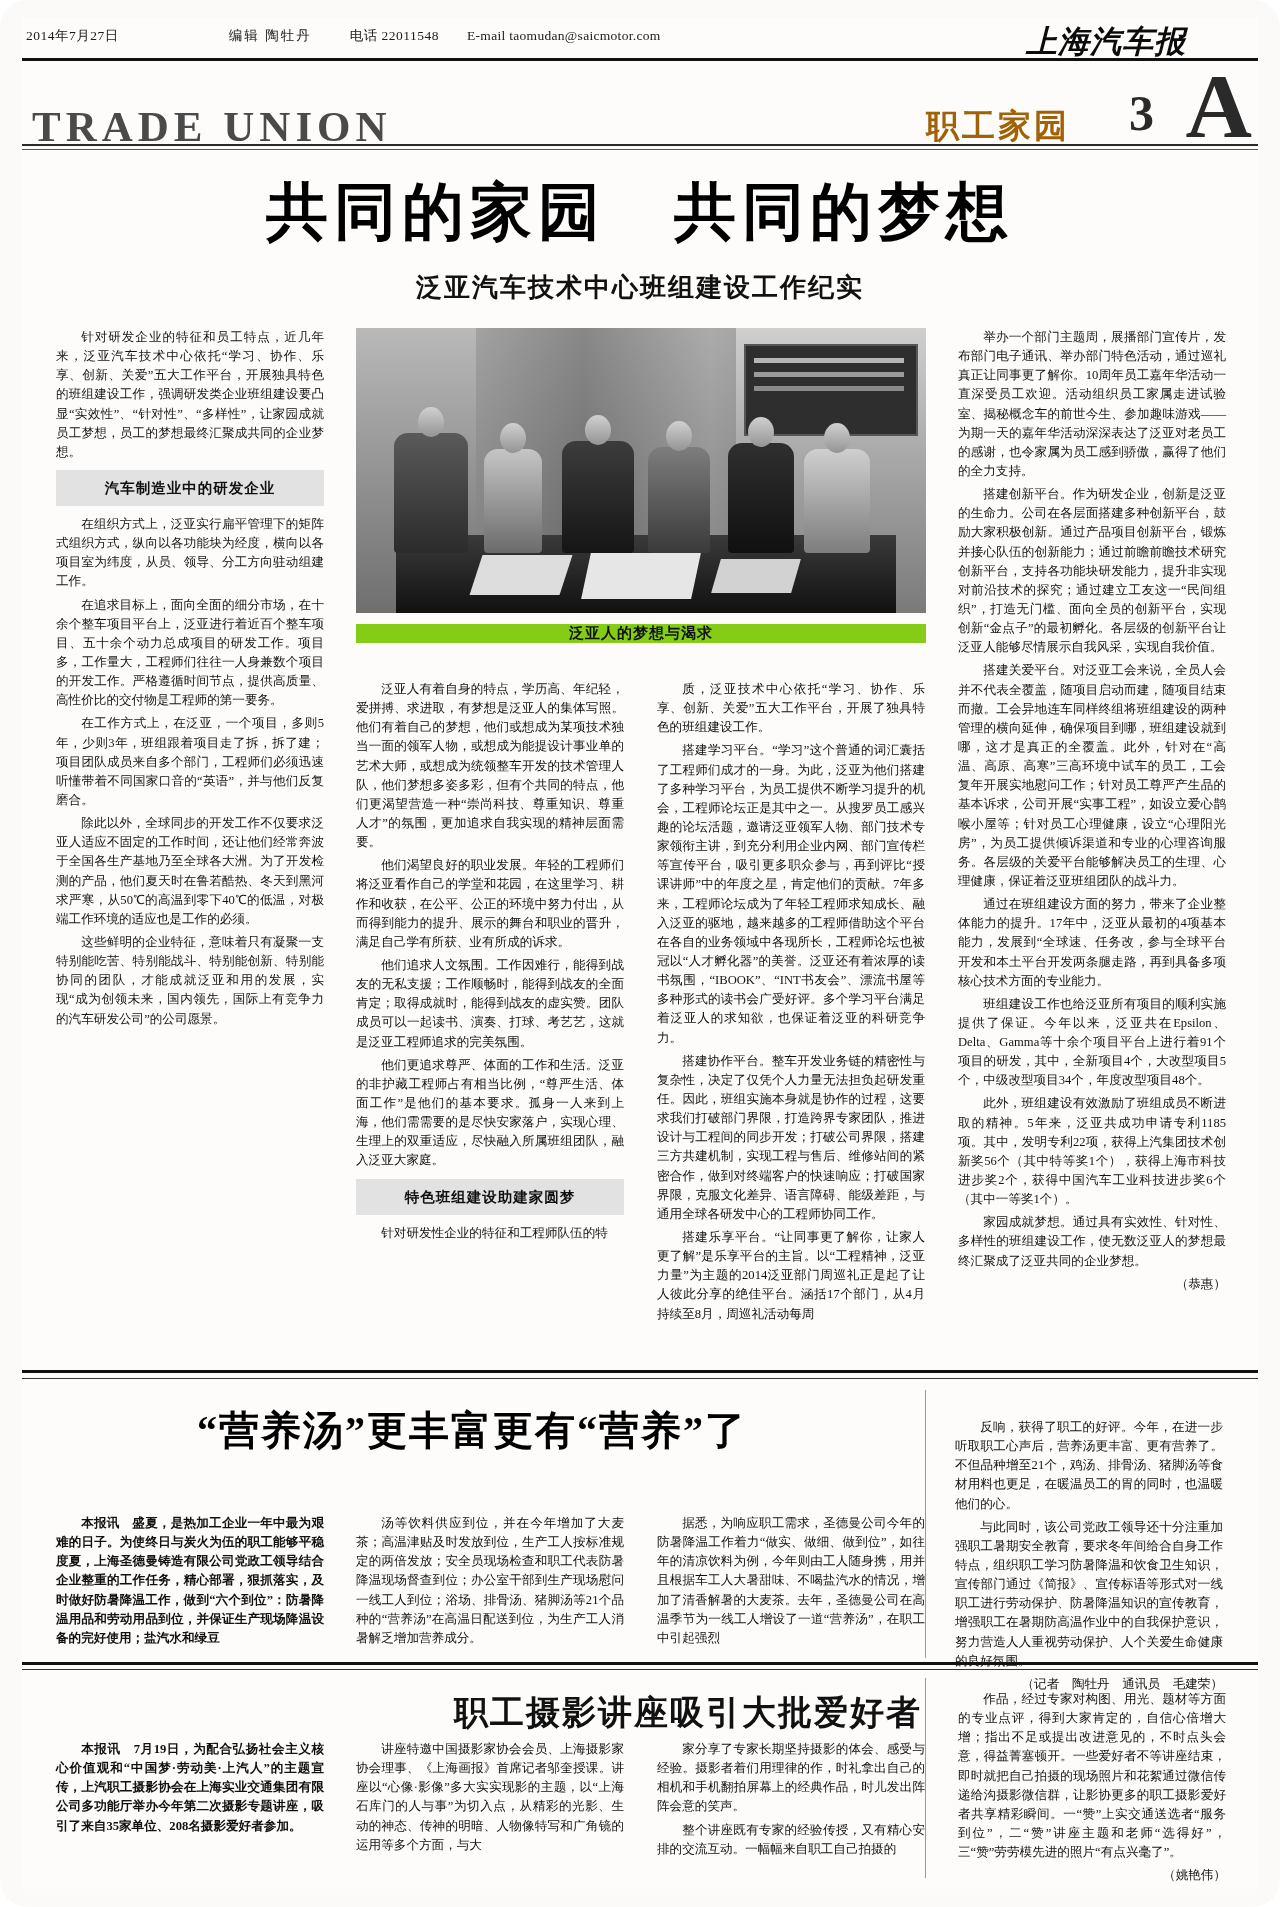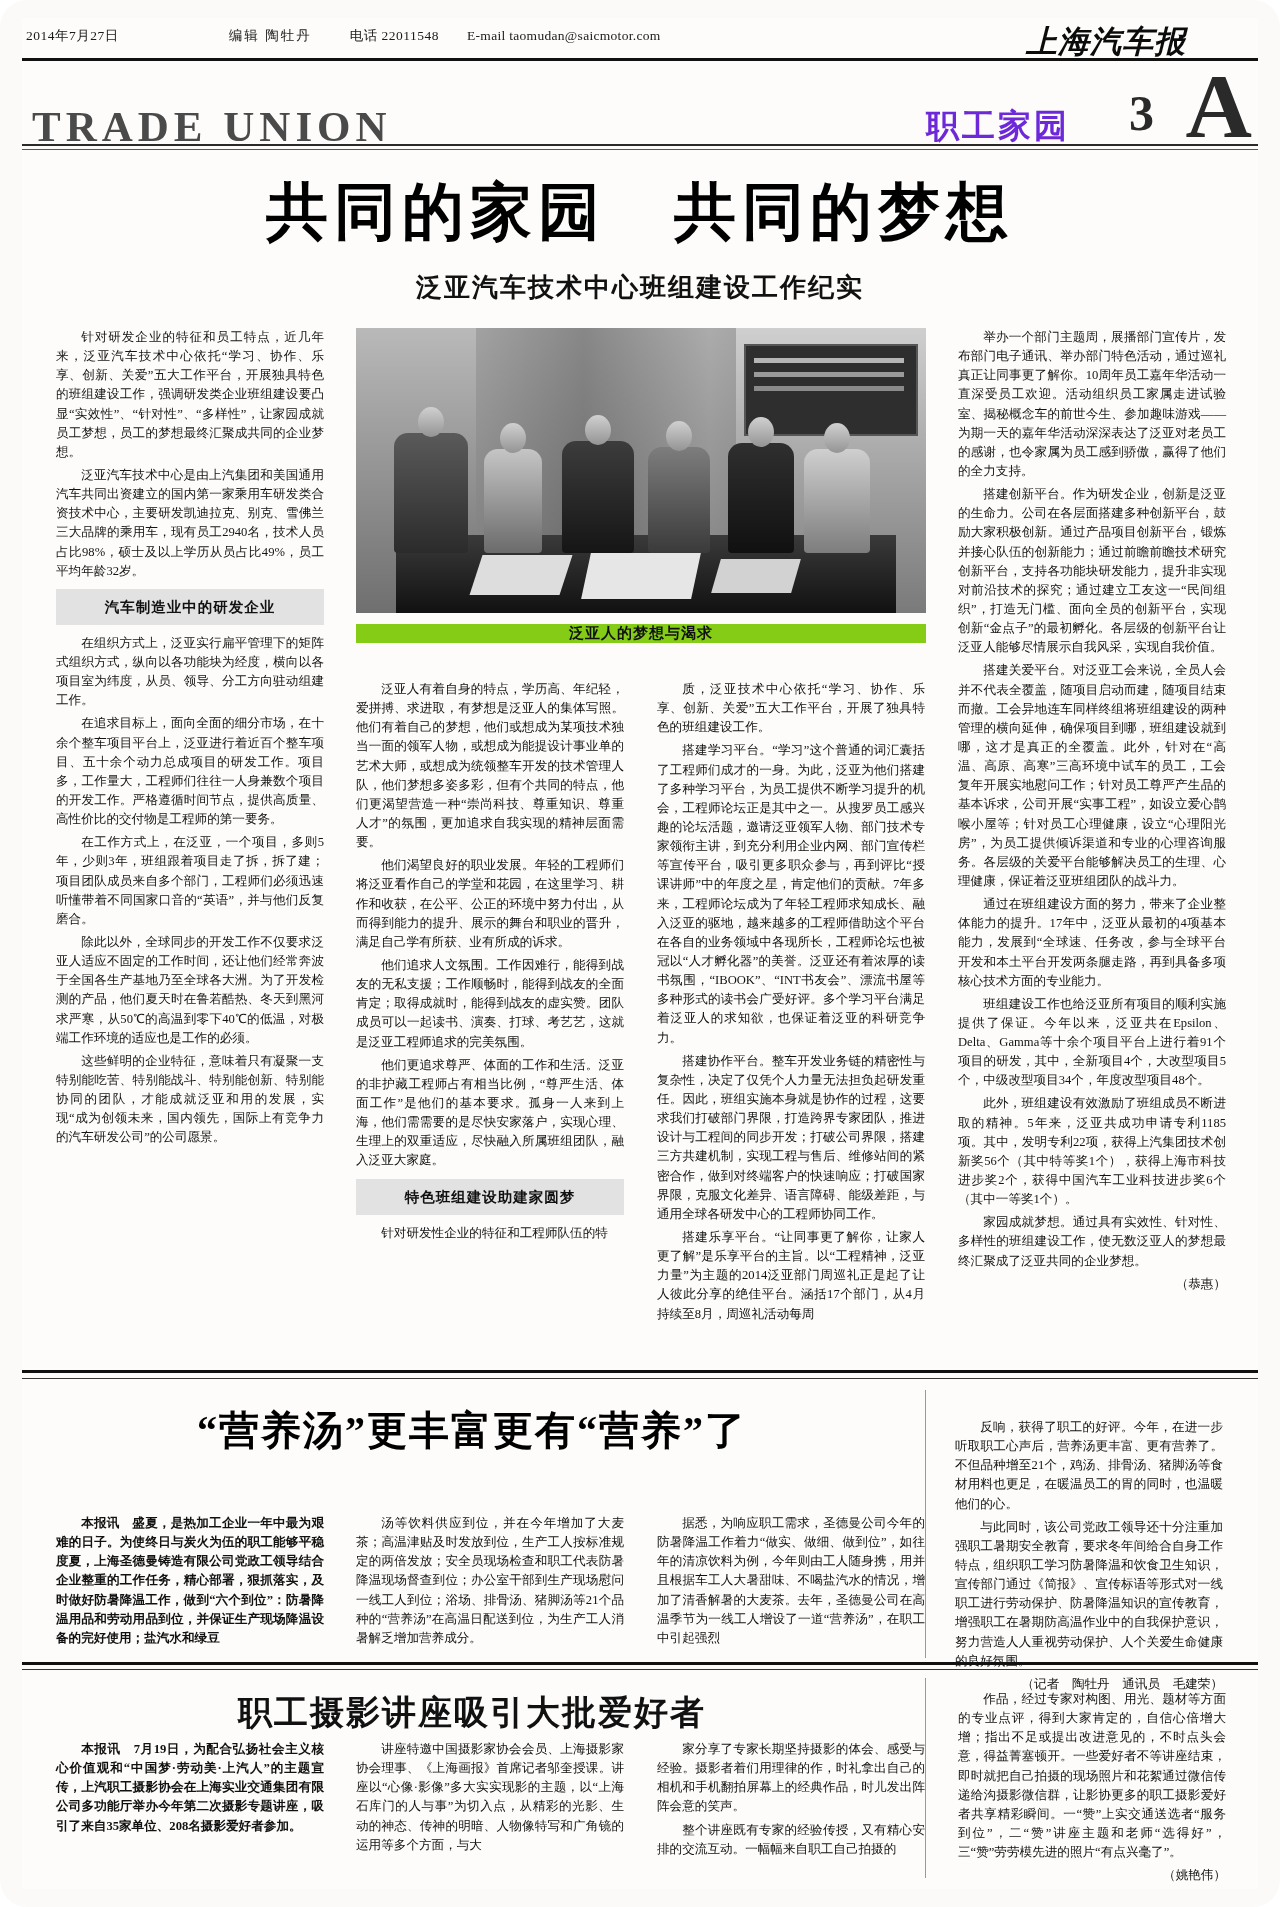--- a/index.html
+++ b/index.html
@@ -85,21 +85,21 @@
     font-weight: bold;
     letter-spacing: 5px;
     color: #4a4a4a;
   }
   .section-cn {
     position: absolute;
     right: 188px; top: 38px;
     font-size: 33px;
     font-weight: bold;
     letter-spacing: 3px;
-    color: #6d28d9;
+    color: #a16207;
   }
   .pageno {
     position: absolute;
     right: 104px; top: 18px;
     font-size: 50px;
     font-weight: bold;
     color: #2a2a2a;
     font-family: "Liberation Serif", serif;
   }
   .pagelet {
@@ -302,21 +302,21 @@
     font-size: 12.6px; line-height: 1.52; text-align: justify;
   }
   .a2col p { margin: 0 0 4px 0; text-indent: 2em; }
   .lead { font-weight: bold; }
   .byline { text-align: right; text-indent: 0; margin-top: 8px; }
   
   .a3-title {
     position: absolute;
     left: 0; top: 1672px;
     width: 900px;
-    text-align: center;
+    text-align: right;
     font-size: 34px;
     font-weight: bold;
     letter-spacing: 2px;
   }
   .a3cols { position: absolute; top: 1722px; left: 34px; width: 1170px; }
   .a3col {
     position: absolute; top: 0; width: 268px;
     font-size: 12.6px; line-height: 1.52; text-align: justify;
   }
   .a3col p { margin: 0 0 4px 0; text-indent: 2em; }
@@ -347,21 +347,20 @@
     <div class="rule-under-head"></div>
     <div class="rule-under-head2"></div>
 
     <div class="main-headline">共同的家园　共同的梦想</div>
     <div class="main-sub">泛亚汽车技术中心班组建设工作纪实</div>
 
     <div class="cols">
 
       <div class="col c1">
         <p>针对研发企业的特征和员工特点，近几年来，泛亚汽车技术中心依托“学习、协作、乐享、创新、关爱”五大工作平台，开展独具特色的班组建设工作，强调研发类企业班组建设要凸显“实效性”、“针对性”、“多样性”，让家园成就员工梦想，员工的梦想最终汇聚成共同的企业梦想。</p>
-        <p>泛亚汽车技术中心是由上汽集团和美国通用汽车共同出资建立的国内第一家乘用车研发类合资技术中心，主要研发凯迪拉克、别克、雪佛兰三大品牌的乘用车，现有员工2940名，技术人员占比98%，硕士及以上学历从员占比49%，员工平均年龄32岁。</p>
         <div class="subhead">汽车制造业中的研发企业</div>
         <p>在组织方式上，泛亚实行扁平管理下的矩阵式组织方式，纵向以各功能块为经度，横向以各项目室为纬度，从员、领导、分工方向驻动组建工作。</p>
         <p>在追求目标上，面向全面的细分市场，在十余个整车项目平台上，泛亚进行着近百个整车项目、五十余个动力总成项目的研发工作。项目多，工作量大，工程师们往往一人身兼数个项目的开发工作。严格遵循时间节点，提供高质量、高性价比的交付物是工程师的第一要务。</p>
         <p>在工作方式上，在泛亚，一个项目，多则5年，少则3年，班组跟着项目走了拆，拆了建；项目团队成员来自多个部门，工程师们必须迅速听懂带着不同国家口音的“英语”，并与他们反复磨合。</p>
         <p>除此以外，全球同步的开发工作不仅要求泛亚人适应不固定的工作时间，还让他们经常奔波于全国各生产基地乃至全球各大洲。为了开发检测的产品，他们夏天时在鲁若酷热、冬天到黑河求严寒，从50℃的高温到零下40℃的低温，对极端工作环境的适应也是工作的必须。</p>
         <p>这些鲜明的企业特征，意味着只有凝聚一支特别能吃苦、特别能战斗、特别能创新、特别能协同的团队，才能成就泛亚和用的发展，实现“成为创领未来，国内领先，国际上有竞争力的汽车研发公司”的公司愿景。</p>
       </div>
 
       <div class="photo-wrap">
         <div class="photo">

